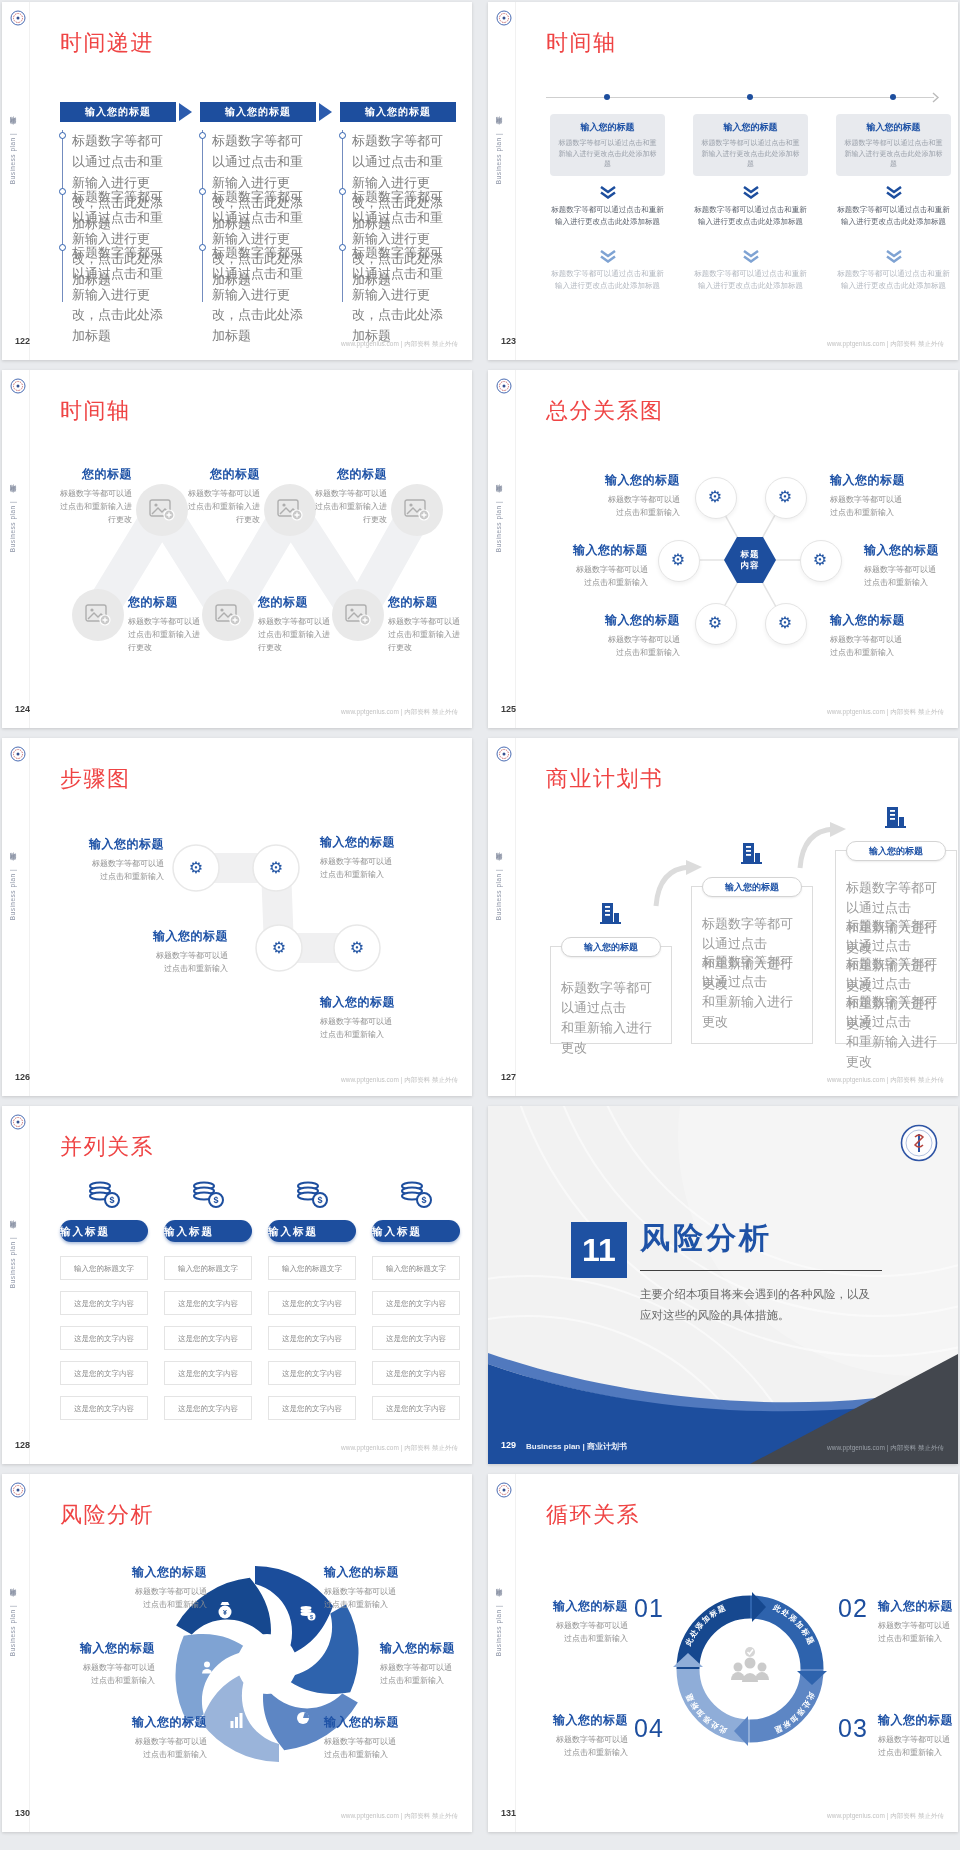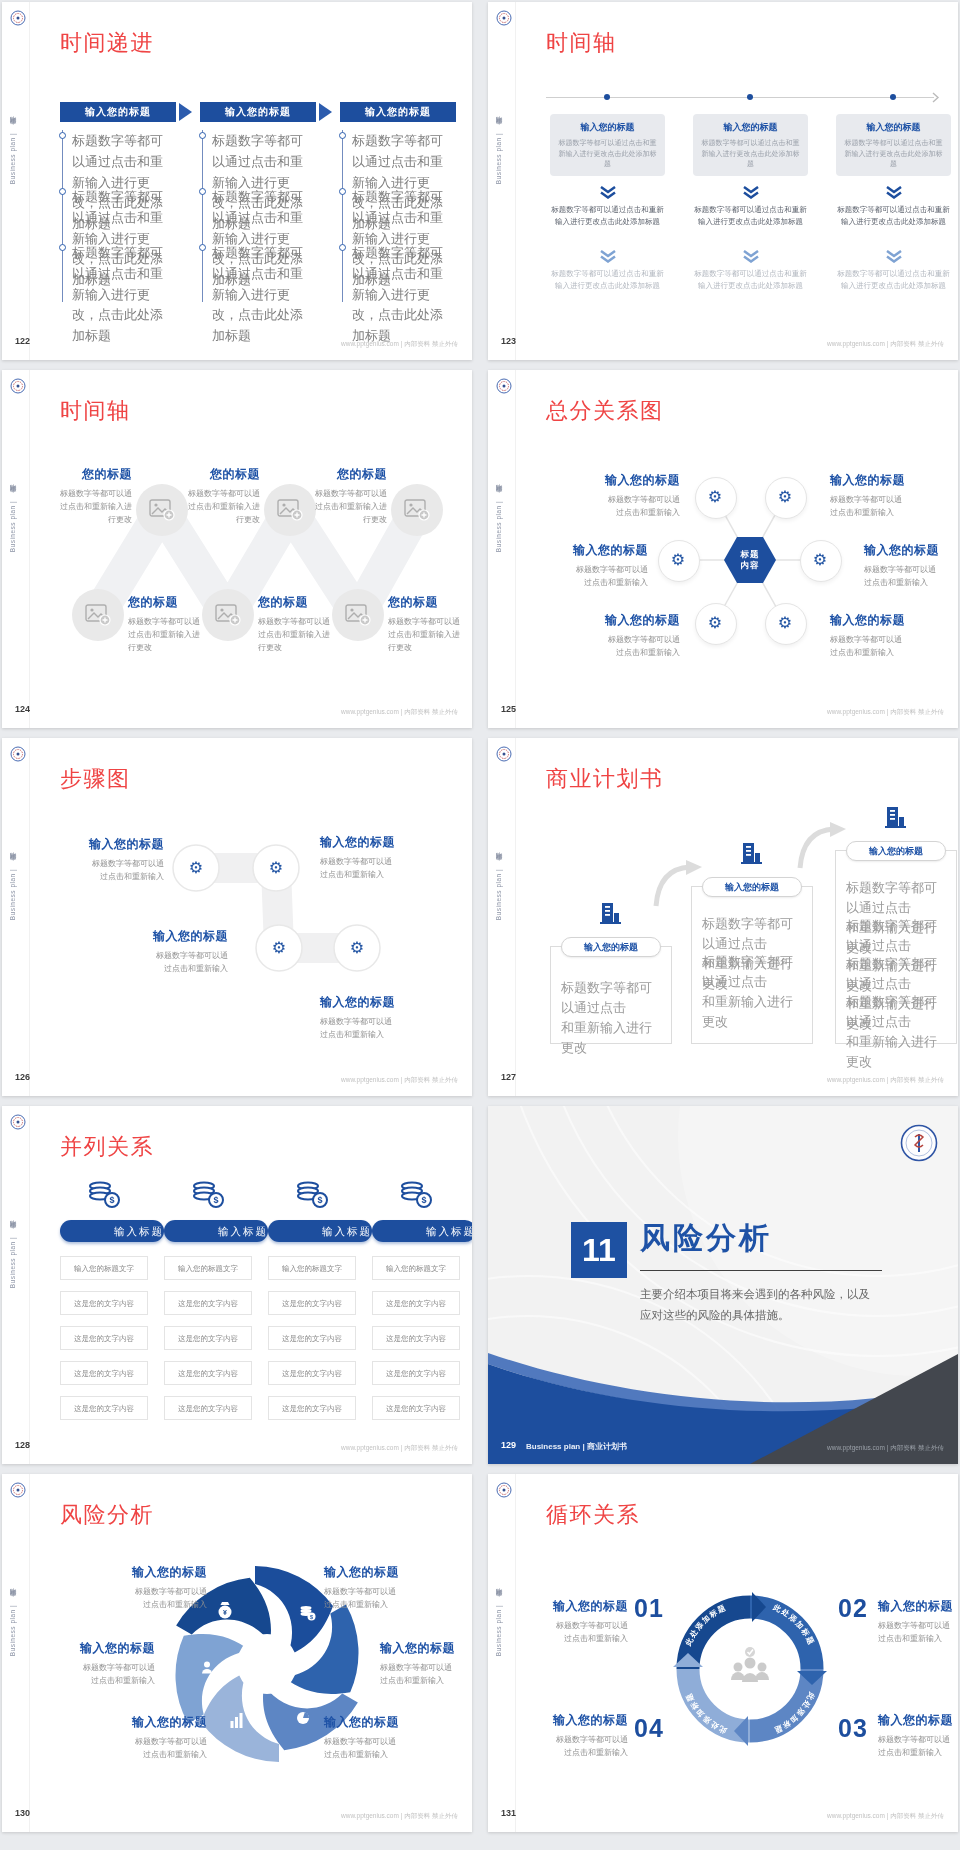--- a/index.html
+++ b/index.html
@@ -42,32 +42,32 @@
        clip-path:polygon(25% 0,75% 0,100% 50%,75% 100%,25% 100%,0 50%);
        font-weight:700;font-size:8.5px;display:flex;align-items:center;justify-content:center;
        text-align:center;line-height:1.3;letter-spacing:1px}
   
   .box127{position:absolute;background:#fff;border:1px solid #dcdcdc}
   .pill127{position:absolute;width:98px;height:18px;background:#fff;border:1px solid #d4d4d4;border-radius:10px;
            font-size:9px;font-weight:700;color:#1e52a6;line-height:18px;text-align:center;
            box-shadow:0 1px 2px rgba(0,0,0,.08)}
   .p127{position:absolute;width:98px;font-size:13px;line-height:1.55;color:#9b9b9b}
   
-  .pill128{position:absolute;top:114px;width:104px;height:22px;background:#1d4e9e;border-radius:11px;color:#fff;
-           font-weight:400;font-size:10.5px;text-align:right;line-height:22px;letter-spacing:2px;
+  .pill128{position:absolute;top:114px;width:88px;height:22px;background:#1d4e9e;border-radius:11px;color:#fff;
+           font-weight:700;font-size:10.5px;text-align:left;line-height:22px;letter-spacing:2px;
            box-shadow:0 2px 3px rgba(29,78,158,.35)}
   .cell128{position:absolute;width:88px;height:24px;background:#fff;border:1px solid #e4e4e4;font-size:7.5px;
            color:#8a8a8a;text-align:center;line-height:24px;box-sizing:border-box}
   
   .s129-title{position:absolute;left:152px;top:112px;font-size:30px;font-weight:700;color:#1e52a6;letter-spacing:3px}
   .numsq{position:absolute;left:83px;top:116px;width:56px;height:56px;background:#1e51a2;color:#fff;
          font-size:32px;font-weight:700;display:flex;align-items:center;justify-content:center}
   .s129-body{position:absolute;left:152px;top:178px;width:300px;font-size:11.5px;line-height:1.8;color:#676767}
   
-  .num131{position:absolute;font-size:25px;font-weight:700;color:#1d4e9e;letter-spacing:1px}
+  .num131{position:absolute;font-size:25px;font-weight:400;color:#1d4e9e;letter-spacing:1px}
 </style>
 </head>
 <body>
 
 <svg width="0" height="0" style="position:absolute">
   <defs>
     <g id="imgicon">
       <rect x="1" y="1" width="20" height="16" rx="2" fill="none" stroke="#aeaeae" stroke-width="1.4"></rect>
       <circle cx="7" cy="6" r="1.6" fill="#aeaeae"></circle>
       <path d="M3,15 L9,9 L13,13 L16,10 L19,13" fill="none" stroke="#aeaeae" stroke-width="1.4"></path>

